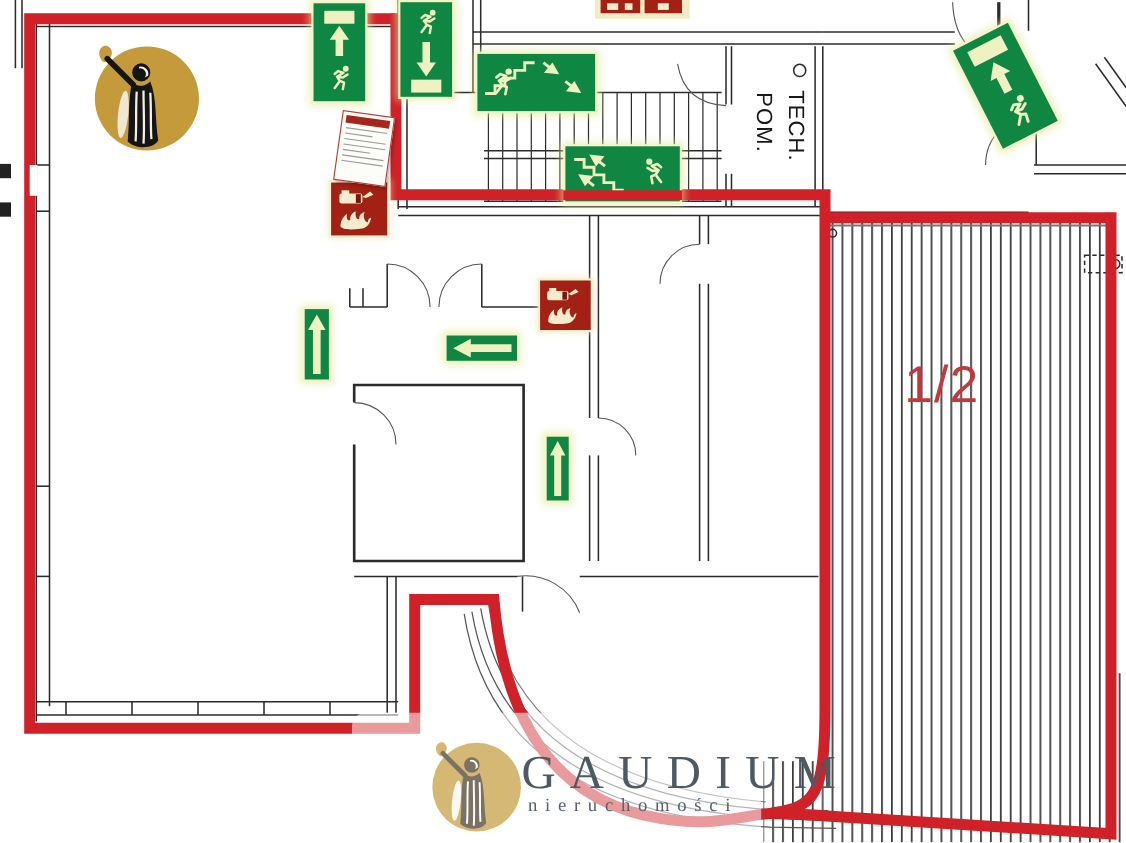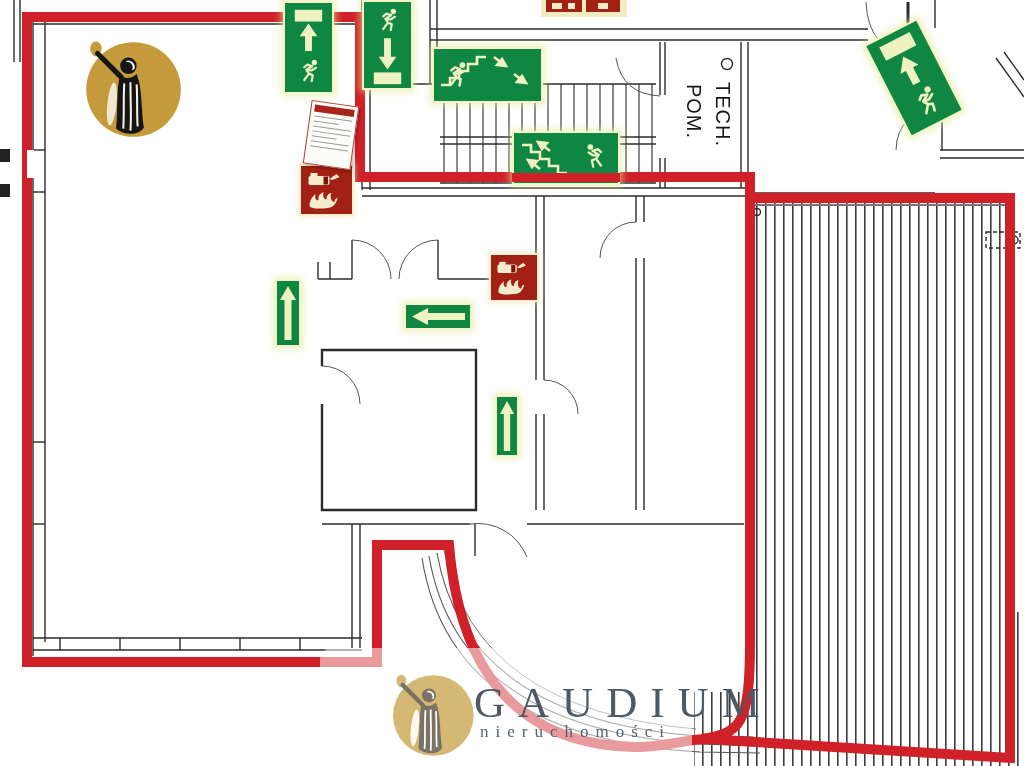--- a/index.html
+++ b/index.html
@@ -176,20 +176,21 @@
     <g fill="none" stroke="var(--boundary_red,#cf2127)">
       <path stroke-width="10" d="M360,17 L27,17 L27,662 L377,662 L377,545 L449,545 C458,652 502,728 600,744 C654,753 680,739 708,739 L1010,758 L1010,198 L752,198"></path>
       <path stroke-width="10" d="M360,12 L360,177 L750,177 L750,642 C750,726 740,733 702,739"></path>
     </g>
     <rect x="27" y="150" width="7" height="28" fill="#ffffff"></rect>
   </svg>
 
   <div id="wm-fade"></div>
 
   <div id="taras">
+    <div>1/2</div>
   </div>
   <span class="pomtech" style="left:666px;top:100px;">POM.</span>
   <span class="pomtech" style="left:690px;top:103px;">TECH.</span>
 
   <div class="sign" style="left:285px;top:3px;width:47px;height:89px;">
     <svg viewBox="0 0 48 89">
       <rect x="10" y="6" width="28" height="12" fill="currentColor"></rect>
       <polygon points="24,20 15,33 20.5,33 20.5,48 27.5,48 27.5,33 33,33" fill="currentColor"></polygon>
       <use href="#runman" x="11" y="56" width="26" height="26"></use>
     </svg>

